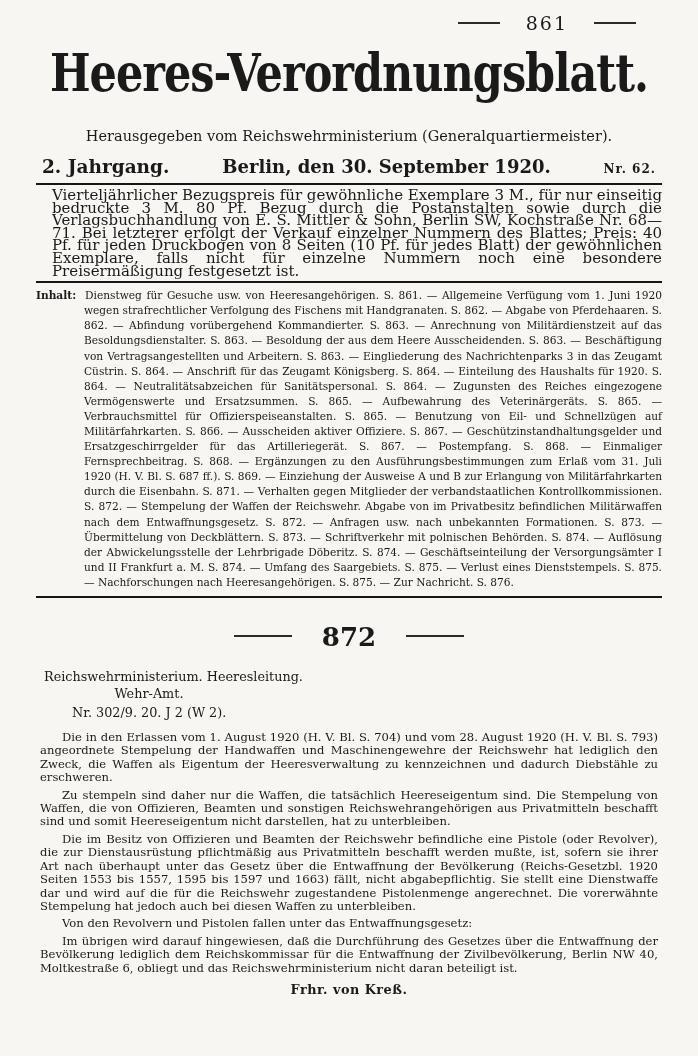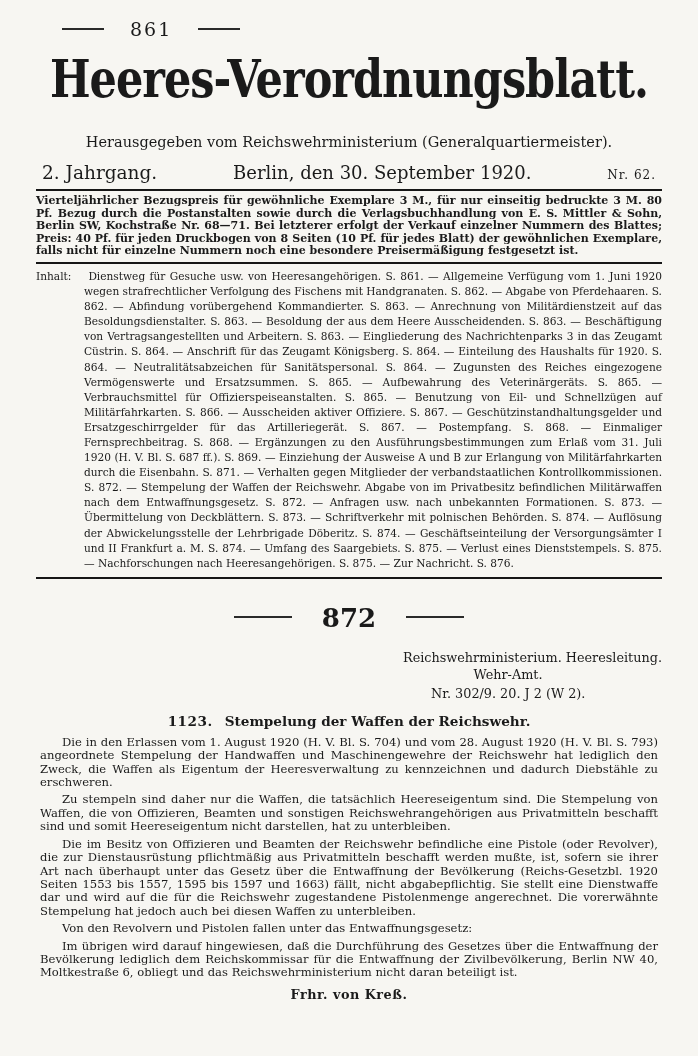--- a/index.html
+++ b/index.html
@@ -12,24 +12,24 @@
     width:698px;height:1056px;
     margin:0 auto;
     background:#f7f6f2;
     color:#1a1a1a;
     box-sizing:border-box;
     padding:12px 36px 0 36px;
     overflow:hidden;
   }
   
   .folio-top{
-    text-align:left;
+    text-align:right;
     font-size:19px;
     letter-spacing:2px;
-    margin-top:6px;
+    margin-top:0;
   }
   .dash{
     display:inline-block;vertical-align:middle;
     border-top:2px solid #2a2a2a;
     width:42px;margin:0 26px 4px 26px;
   }
   
   .masthead-title{
     margin:14px 0 2px 0;
     text-align:center;
@@ -43,66 +43,66 @@
   }
   .masthead-subtitle{
     text-align:center;
     font-size:14.5px;
     margin-top:30px;
   }
   .issue-line{
     display:flex;
     justify-content:space-between;
     align-items:baseline;
-    font-weight:normal;
+    font-weight:bold;
     margin:12px 6px 6px 6px;
     font-size:18px;
   }
   .issue-line .vol{font-size:18.5px;}
   .issue-line .nr{font-size:12px;letter-spacing:1px;}
   .rule{
     border:none;
     border-top:2.6px solid #161616;
     margin:4px 0;
   }
   
   .notice{
-    font-size:11px;
-    font-weight:bold;
+    font-size:15px;
+    font-weight:normal;
     line-height:12.6px;
     text-align:justify;
-    margin:3px 0 3px 0;
+    margin:3px 0 3px 16px;
   }
   
   .contents{
     font-size:10.6px;
     line-height:15.1px;
     text-align:justify;
     margin:5px 0 6px 0;
     padding-left:48px;
     text-indent:-48px;
   }
   .contents-label{
-    font-weight:normal;
-    margin-right:17px;
+    font-weight:bold;
+    margin-right:9px;
   }
   
   .folio-mid{
     text-align:center;
     font-size:26px;
     font-weight:bold;
     margin:24px 0 16px 0;
   }
   .folio-mid .dash{width:58px;margin:0 30px 6px 30px;}
   
   .article-head{
     display:flex;
-    justify-content:flex-end;
+    justify-content:space-between;
     font-size:12.8px;
-    margin:4px 0 10px 16px;
+    margin:4px 0 10px 8px;
   }
   .issuer{line-height:17px;}
   .issuer .l2{text-align:center;width:210px;}
   .issuer .l3{padding-left:28px;margin-top:2px;}
   .place-date{
     margin-top:14px;
     padding-right:16px;
     white-space:nowrap;
   }
   
@@ -175,23 +175,20 @@
 
   <div class="article-head">
     <div class="issuer">
       <div class="l1">Reichswehrministerium.  Heeresleitung.</div>
       <div class="l2">Wehr-Amt.</div>
       <div class="l3">Nr. 302/9. 20. J 2 (W 2).</div>
     </div>
   </div>
 
   <div class="decree-heading">
-    <div>
-      <span class="num">1123.</span><span>Stempelung der Waffen der Reichswehr.</span>
-    </div>
   </div>
 
   <div class="body-text">
     <p>Die in den Erlassen vom 1. August 1920 (H. V. Bl. S. 704) und vom 28. August 1920 (H. V. Bl. S. 793) angeordnete Stempelung der Handwaffen und Maschinengewehre der Reichswehr hat lediglich den Zweck, die Waffen als Eigentum der Heeresverwaltung zu kennzeichnen und dadurch Diebstähle zu erschweren.</p>
     <p>Zu stempeln sind daher nur die Waffen, die tatsächlich Heereseigentum sind.  Die Stempelung von Waffen, die von Offizieren, Beamten und sonstigen Reichswehrangehörigen aus Privatmitteln beschafft sind und somit Heereseigentum nicht darstellen, hat zu unterbleiben.</p>
     <p>Die im Besitz von Offizieren und Beamten der Reichswehr befindliche eine Pistole (oder Revolver), die zur Dienstausrüstung pflichtmäßig aus Privatmitteln beschafft werden mußte, ist, sofern sie ihrer Art nach überhaupt unter das Gesetz über die Entwaffnung der Bevölkerung (Reichs-Gesetzbl. 1920 Seiten 1553 bis 1557, 1595 bis 1597 und 1663) fällt, nicht abgabepflichtig.  Sie stellt eine Dienstwaffe dar und wird auf die für die Reichswehr zugestandene Pistolenmenge angerechnet.  Die vorerwähnte Stempelung hat jedoch auch bei diesen Waffen zu unterbleiben.</p>
     <p>Von den Revolvern und Pistolen fallen unter das Entwaffnungsgesetz:</p>
     <p>Im übrigen wird darauf hingewiesen, daß die Durchführung des Gesetzes über die Entwaffnung der Bevölkerung lediglich dem Reichskommissar für die Entwaffnung der Zivilbevölkerung, Berlin NW 40, Moltkestraße 6, obliegt und das Reichswehrministerium nicht daran beteiligt ist.</p>
   </div>
 

